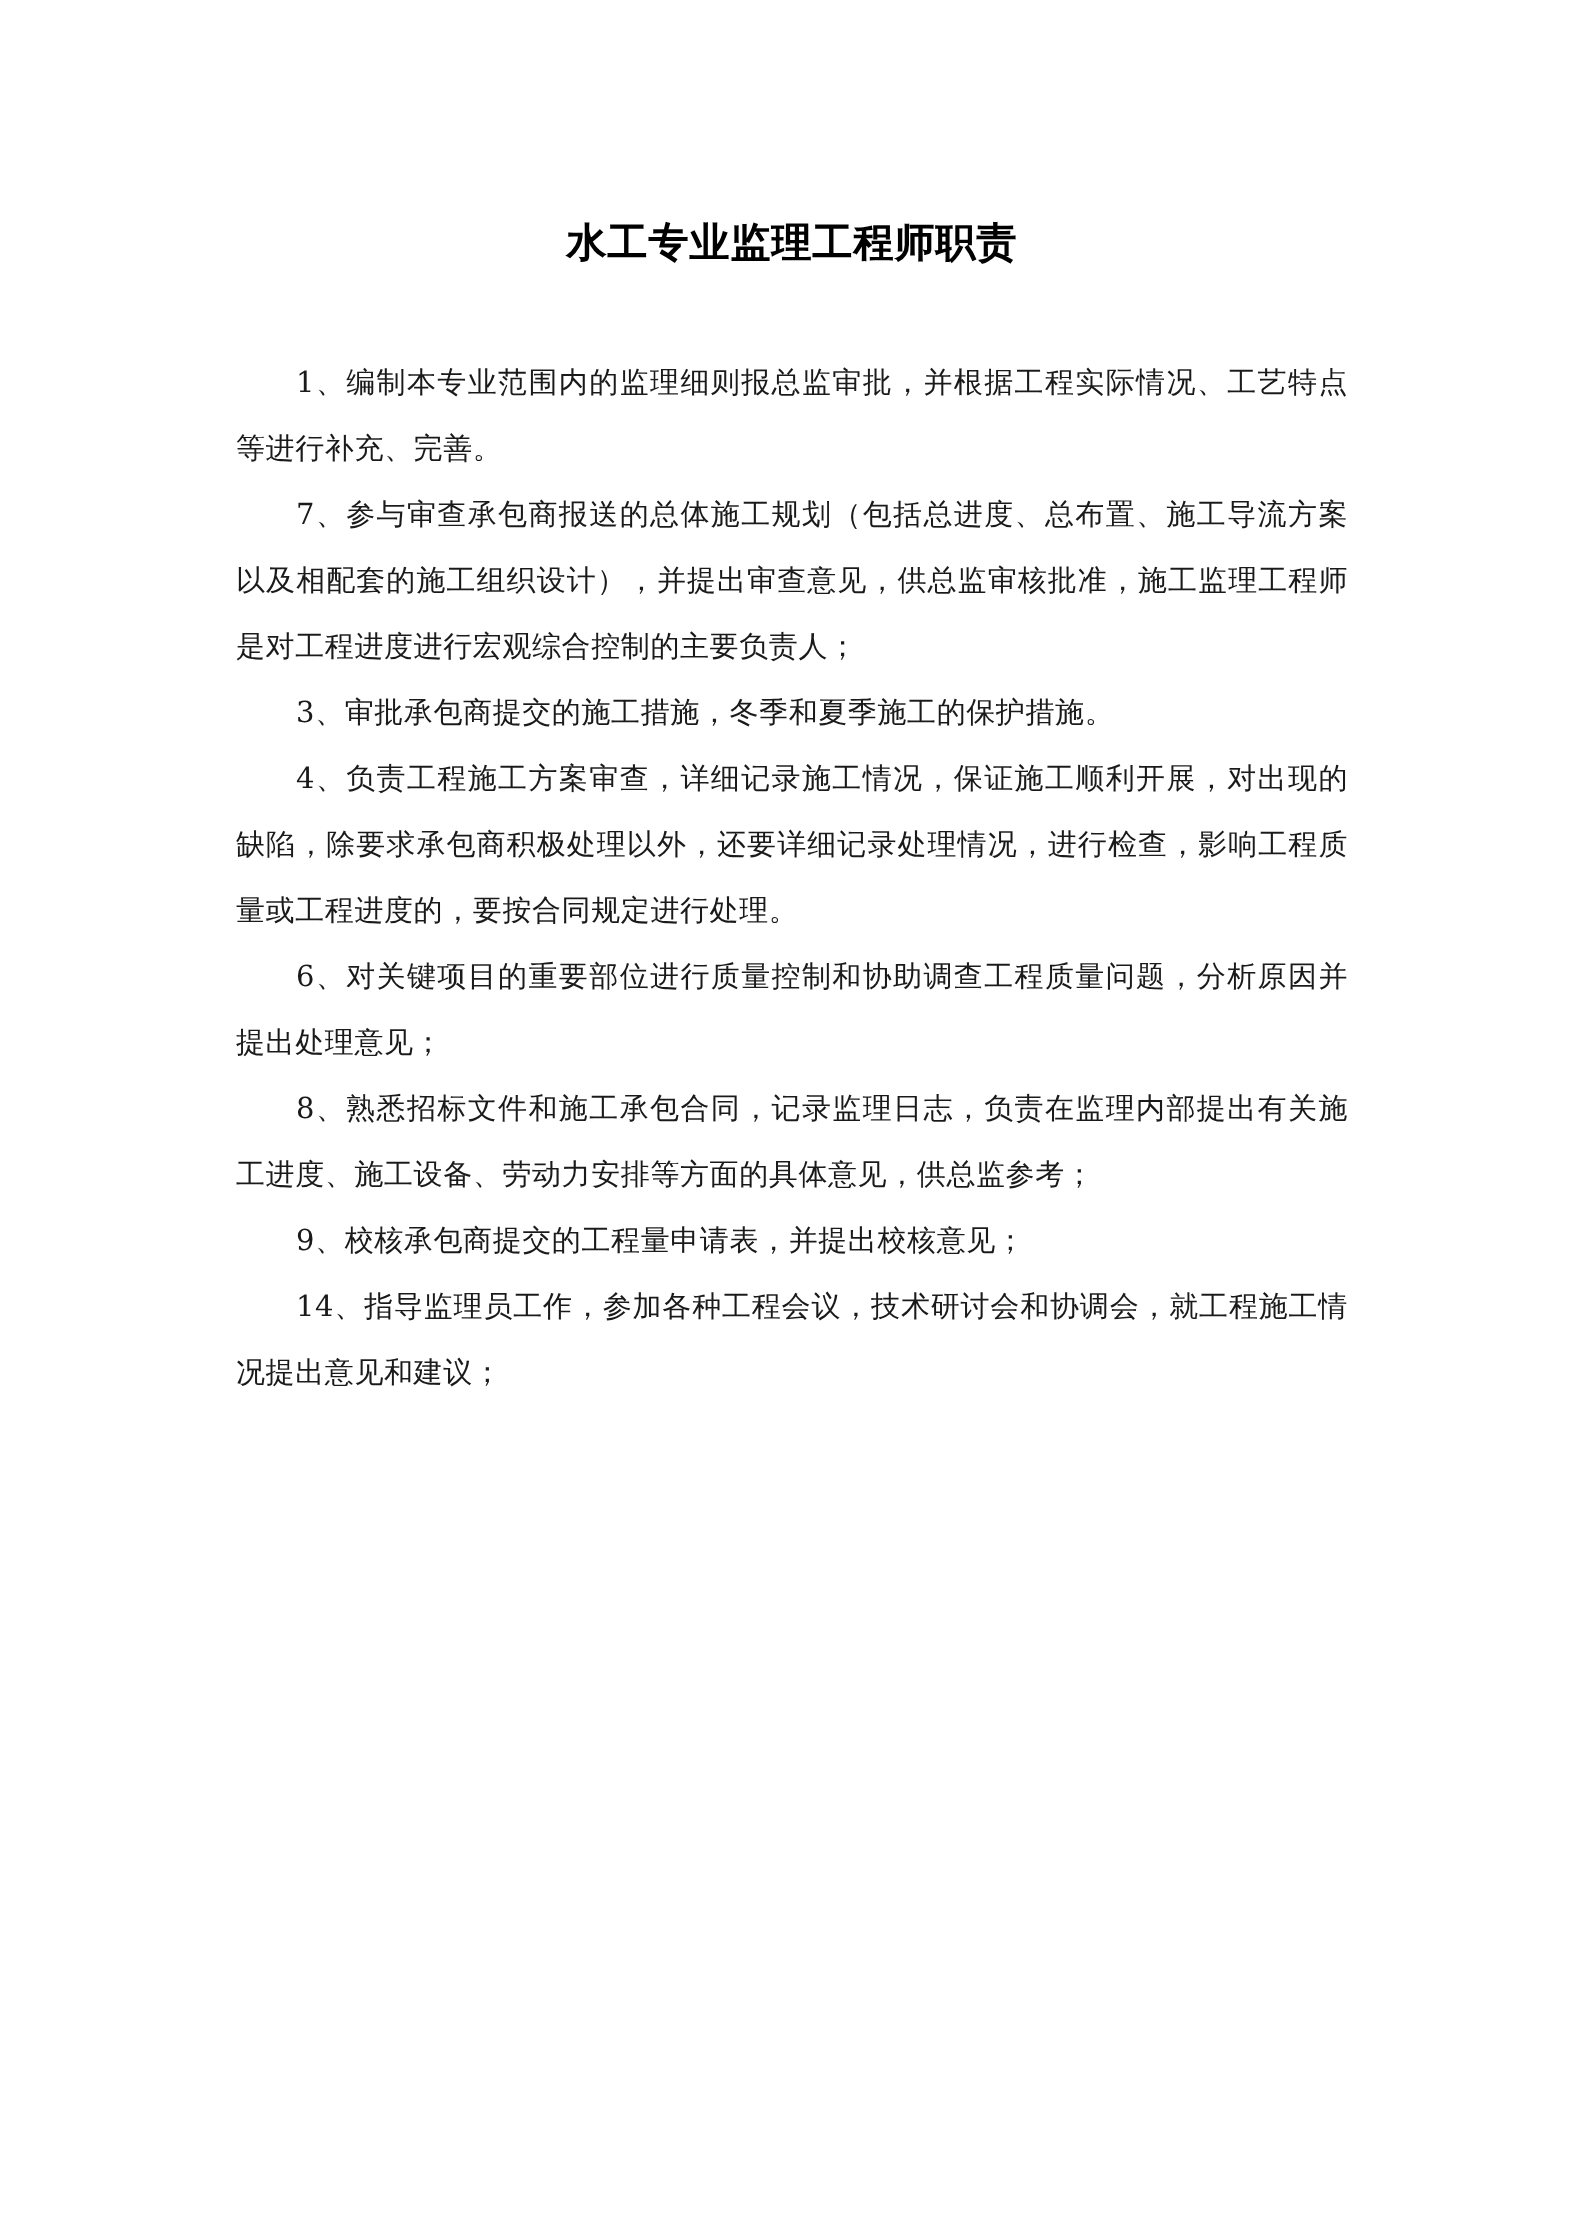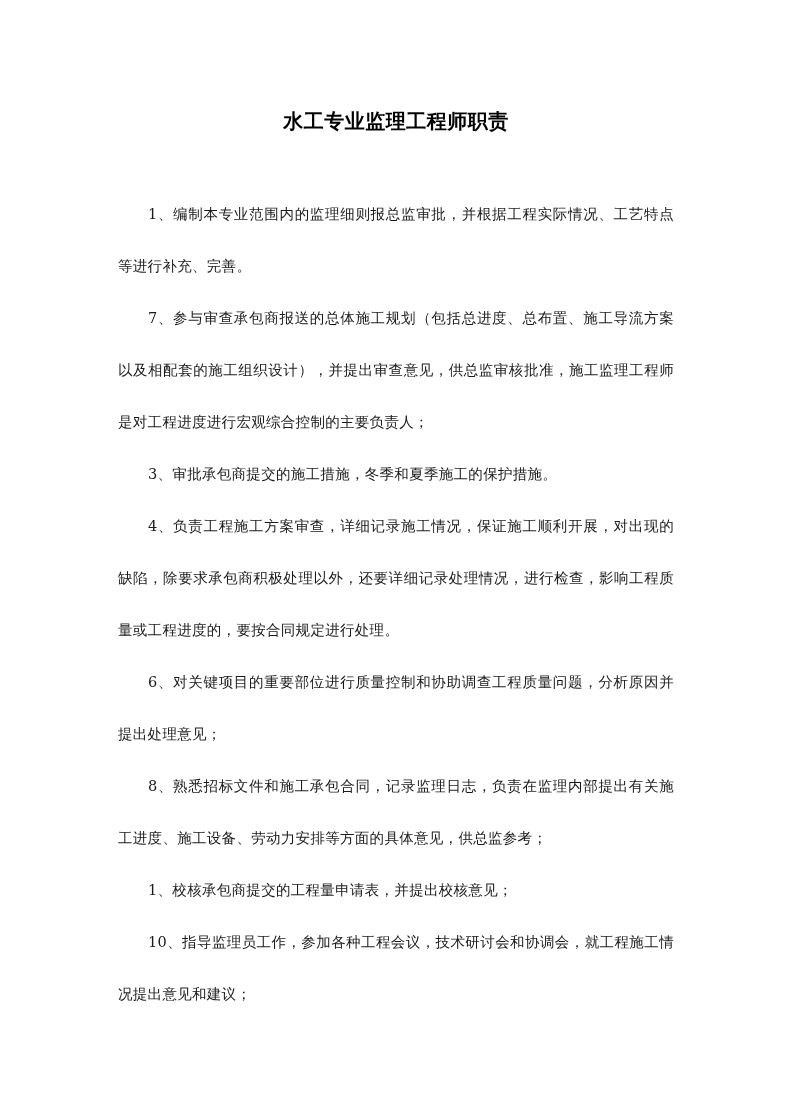--- a/index.html
+++ b/index.html
@@ -31,24 +31,24 @@
       font-family: "DejaVu Sans", "Liberation Sans", sans-serif;
       font-weight: bold;
       font-size: 20px;
       line-height: 30px;
       color: #000000;
       letter-spacing: 0.5px;
     }
     .body {
       position: absolute;
       left: 118px;
-      top: 188px;
+      top: 176px;
       width: 556px;
       font-size: 14.5px;
-      line-height: 52px;
+      line-height: 33px;
       color: #1a1a1a;
     }
     .para {
       margin: 0;
       text-indent: 30px;
       text-align: justify;
       text-align-last: left;
       letter-spacing: 0.3px;
     }
   </style>
@@ -58,16 +58,16 @@
 <div class="page">
   <div class="title">水工专业监理工程师职责</div>
 
   <div class="body">
     <p class="para">1、编制本专业范围内的监理细则报总监审批，并根据工程实际情况、工艺特点等进行补充、完善。</p>
     <p class="para">7、参与审查承包商报送的总体施工规划（包括总进度、总布置、施工导流方案以及相配套的施工组织设计），并提出审查意见，供总监审核批准，施工监理工程师是对工程进度进行宏观综合控制的主要负责人；</p>
     <p class="para">3、审批承包商提交的施工措施，冬季和夏季施工的保护措施。</p>
     <p class="para">4、负责工程施工方案审查，详细记录施工情况，保证施工顺利开展，对出现的缺陷，除要求承包商积极处理以外，还要详细记录处理情况，进行检查，影响工程质量或工程进度的，要按合同规定进行处理。</p>
     <p class="para">6、对关键项目的重要部位进行质量控制和协助调查工程质量问题，分析原因并提出处理意见；</p>
     <p class="para">8、熟悉招标文件和施工承包合同，记录监理日志，负责在监理内部提出有关施工进度、施工设备、劳动力安排等方面的具体意见，供总监参考；</p>
-    <p class="para">1、校核承包商提交的工程量申请表，并提出校核意见；</p>
-    <p class="para">10、指导监理员工作，参加各种工程会议，技术研讨会和协调会，就工程施工情况提出意见和建议；</p>
+    <p class="para">9、校核承包商提交的工程量申请表，并提出校核意见；</p>
+    <p class="para">14、指导监理员工作，参加各种工程会议，技术研讨会和协调会，就工程施工情况提出意见和建议；</p>
   </div>
 </div>
 
 </body></html>

